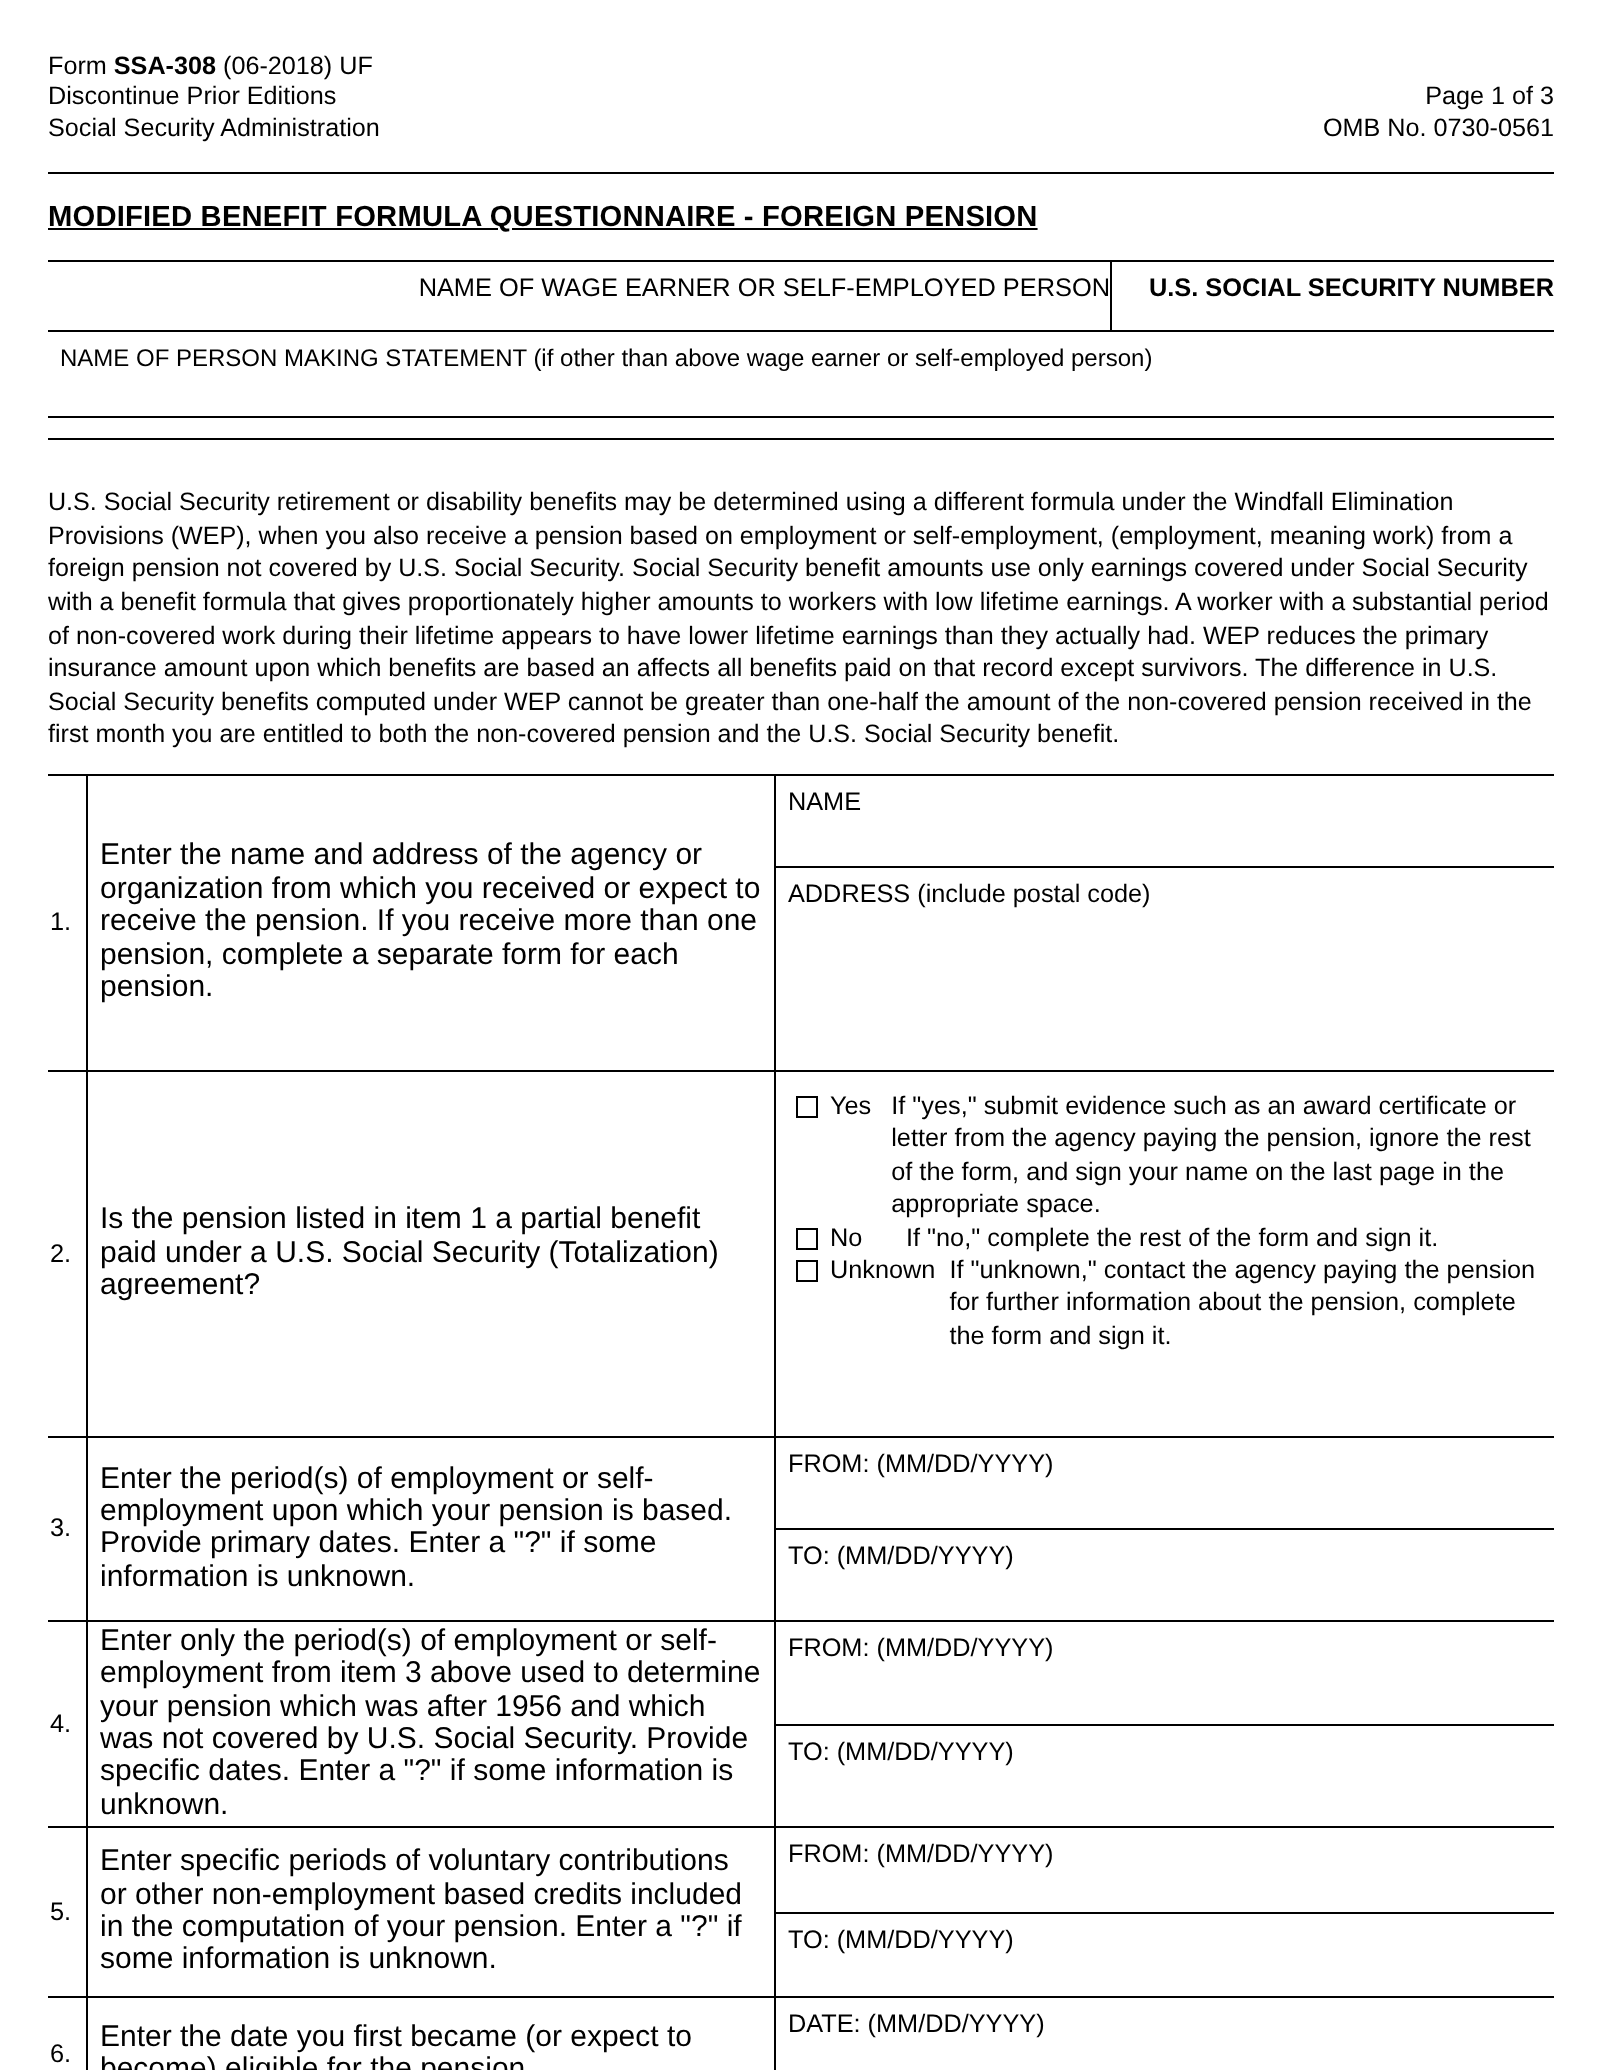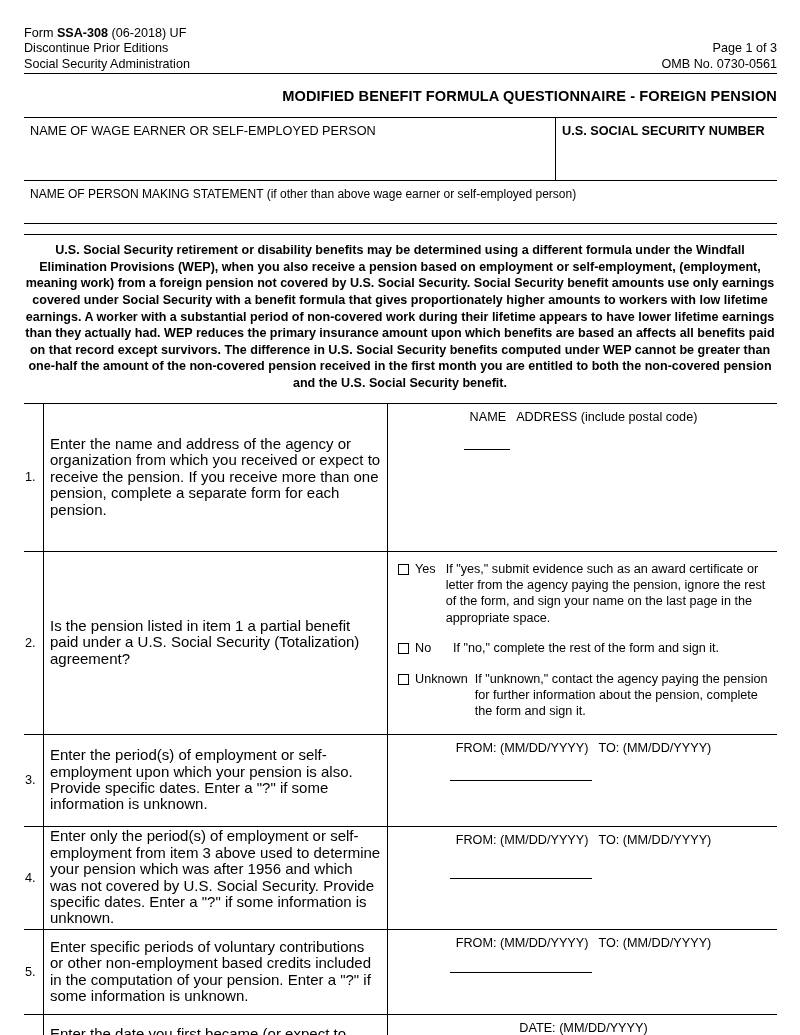--- a/index.html
+++ b/index.html
@@ -29,46 +29,48 @@
     top: 26px;
     width: 753px;
   }
 
   
   .hdr {
     display: flex;
     justify-content: space-between;
     align-items: flex-start;
     border-bottom: 1.6px solid #000;
-    padding-bottom: 1px;
+    padding-bottom: 14px;
   }
   .hdr-left, .hdr-right {
     font-size: 12.6px;
     line-height: 15.4px;
   }
   .hdr-right { text-align: right; }
   .bold { font-weight: bold; }
   .hdr-line { white-space: nowrap; }
 
   
   .title {
-    text-align: right;
+    text-align: left;
     font-weight: bold;
     font-size: 14.6px;
     letter-spacing: 0.1px;
     margin-top: 14px;
     margin-bottom: 13px;
+    text-decoration: underline;
   }
 
   
   .namebox {
     border-top: 1.3px solid #000;
     border-bottom: 1.3px solid #000;
     display: flex;
-    height: 64px;
+    height: 36px;
+    text-align: right;
   }
   .namebox .cell-name {
     flex: 0 0 532px;
     padding: 6px 0 0 6px;
     font-size: 12.7px;
     border-right: 1.1px solid #000;
   }
   .namebox .cell-ssn {
     flex: 1 1 auto;
     padding: 6px 0 0 6px;
@@ -79,26 +81,25 @@
     border-bottom: 1.3px solid #000;
     height: 43px;
     padding: 6px 0 0 6px;
     font-size: 12px;
   }
 
   
   .intro {
     border-top: 1.3px solid #000;
     margin-top: 10px;
-    padding-top: 7px;
+    padding-top: 23px;
     font-size: 12.55px;
     line-height: 16.6px;
-    text-align: center;
+    text-align: left;
     padding-right: 1px;
-    font-weight: bold;
   }
 
   
   .items {
     border-top: 1.4px solid #000;
     margin-top: 11px;
   }
   .row {
     display: flex;
     border-bottom: 1.2px solid #000;
@@ -118,22 +119,21 @@
     padding: 0 6px 0 6px;
     font-size: 15px;
     line-height: 16.4px;
     display: flex;
     align-items: center;
     border-right: 1.1px solid #000;
   }
   .acol {
     flex: 1 1 auto;
     display: flex;
-    flex-direction: row;
-    justify-content: center;
+    flex-direction: column;
   }
   .subcell {
     padding: 5px 4px 0 6px;
     font-size: 12.65px;
     line-height: 16.2px;
   }
   .subcell.divided { border-bottom: 1.1px solid #000; }
   .ital { }
 
   
@@ -153,21 +153,21 @@
   .r6 { height: 57px; }
 
   
   .opts {
     padding: 9px 4px 0 10px;
   }
   .opt {
     display: flex;
     align-items: flex-start;
   }
-  .opt + .opt { margin-top: 14px; }
+  .opt + .opt { }
   .cbx {
     flex: 0 0 auto;
     width: 11px;
     height: 11px;
     border: 1.2px solid #000;
     margin-top: 3px;
     background: #fff;
   }
   .opt-label {
     font-size: 12.65px;
@@ -261,21 +261,21 @@
             <span class="opt-label">Unknown</span>
             <span class="opt-text hang">If "unknown," contact the agency paying the pension for further information about the pension, complete the form and sign it.</span>
           </div>
 
         </div>
       </div>
     </div>
 
     <div class="row r3">
       <div class="num">3.</div>
-      <div class="qcol">Enter the period(s) of employment or self-employment upon which your pension is also. Provide specific dates. Enter a "?" if some information is unknown.</div>
+      <div class="qcol">Enter the period(s) of employment or self-employment upon which your pension is based. Provide primary dates. Enter a "?" if some information is unknown.</div>
       <div class="acol">
         <div class="subcell divided sub-from">
           <span>FROM: (MM/DD/YYYY)</span>
         </div>
         <div class="subcell sub-to">
           <span>TO: (MM/DD/YYYY)</span>
         </div>
       </div>
     </div>
 

